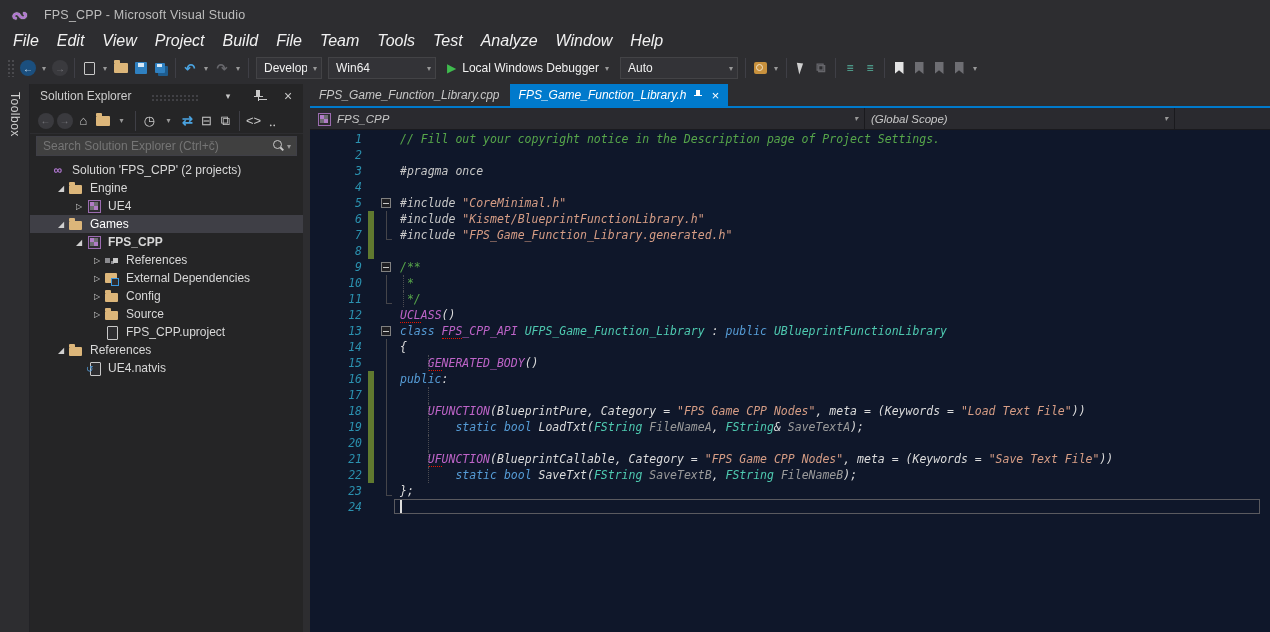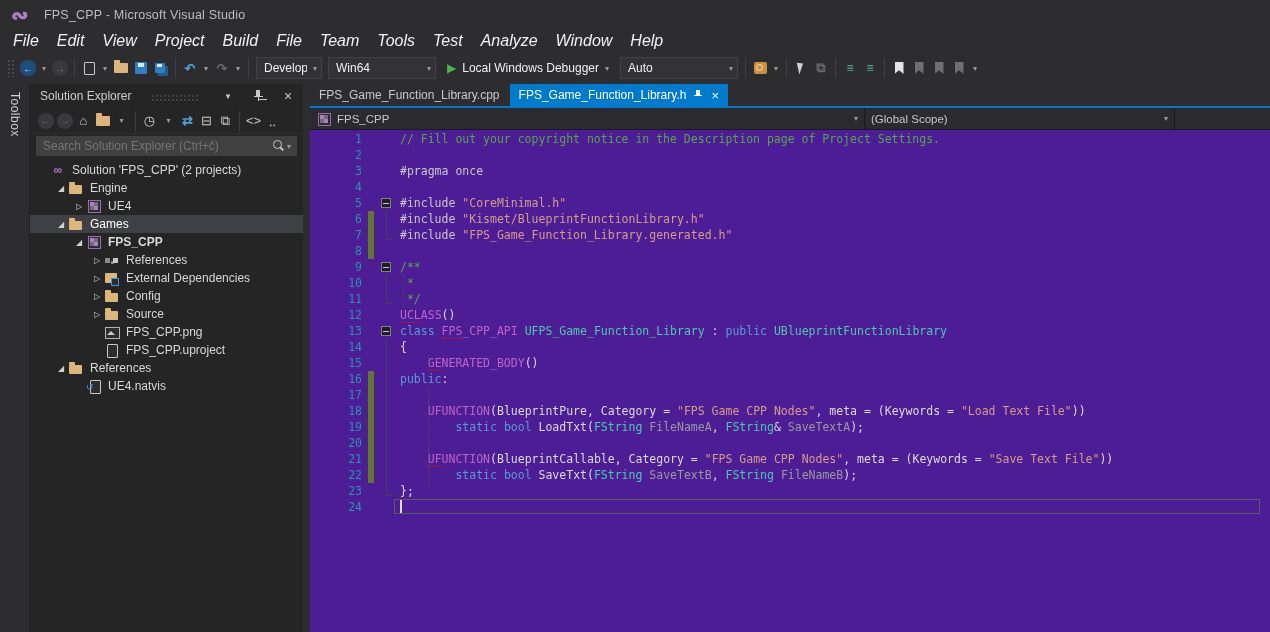--- a/index.html
+++ b/index.html
@@ -126,21 +126,21 @@
   .tico.file::before { content:""; position:absolute; left:3px; top:1px; width:9px; height:12px;
         border:1px solid #c8c8c8; background:#2d2d30; border-radius:1px; }
   .tico.natvis-file::before { content:""; position:absolute; left:4px; top:1px; width:9px; height:12px;
         border:1px solid #c8c8c8; background:#2d2d30; border-radius:1px; }
   .tico.natvis-file::after { content:"\21BA"; position:absolute; left:0px; top:3px; font-size:9px; color:#569cd6; }
 
   
   .splitter { width:7px; background:#2d2d30; }
 
   
-  .editor { flex:1; display:flex; flex-direction:column; background:#4c1d95; min-width:0; }
+  .editor { flex:1; display:flex; flex-direction:column; background:#0f172a; min-width:0;font-style:italic; }
   .tabrow { height:22px; display:flex; background:#2d2d30; }
   .tab { display:flex; align-items:center; padding:0 9px; font-size:12px; color:#c8c8c8;
          margin-right:1px; white-space:nowrap; }
   .tab.active { background:#007acc; color:#ffffff; }
   .tab .tab-pin { position:relative; width:9px; height:11px; margin-left:8px; }
   .tab .tab-pin::before { content:""; position:absolute; left:2px; top:0; width:4px; height:5px; background:#fff; }
   .tab .tab-pin::after { content:""; position:absolute; left:0; top:5px; width:8px; height:1px; background:#fff;
          box-shadow:3.5px 3px 0 -1.5px #fff; }
   .tab .tab-close { margin-left:8px; font-size:13px; color:#fff; line-height:1; }
   .blueline { height:2px; background:#007acc; }
@@ -363,25 +363,20 @@
           </div>
           <div class="tree-row" style="padding-left: 60px;">
             <span class="expander">▷</span>
             <span class="tico folder-closed"></span>
             <span class="tree-label">Config</span>
           </div>
           <div class="tree-row" style="padding-left: 60px;">
             <span class="expander">▷</span>
             <span class="tico folder-closed"></span>
             <span class="tree-label">Source</span>
-          </div>
-          <div class="tree-row" style="padding-left: 60px;">
-            <span class="expander"></span>
-            <span class="tico image-file"></span>
-            <span class="tree-label">FPS_CPP.png</span>
           </div>
           <div class="tree-row" style="padding-left: 60px;">
             <span class="expander"></span>
             <span class="tico file"></span>
             <span class="tree-label">FPS_CPP.uproject</span>
           </div>
           <div class="tree-row" style="padding-left: 24px;">
             <span class="expander">◢</span>
             <span class="tico folder"></span>
             <span class="tree-label">References</span>

